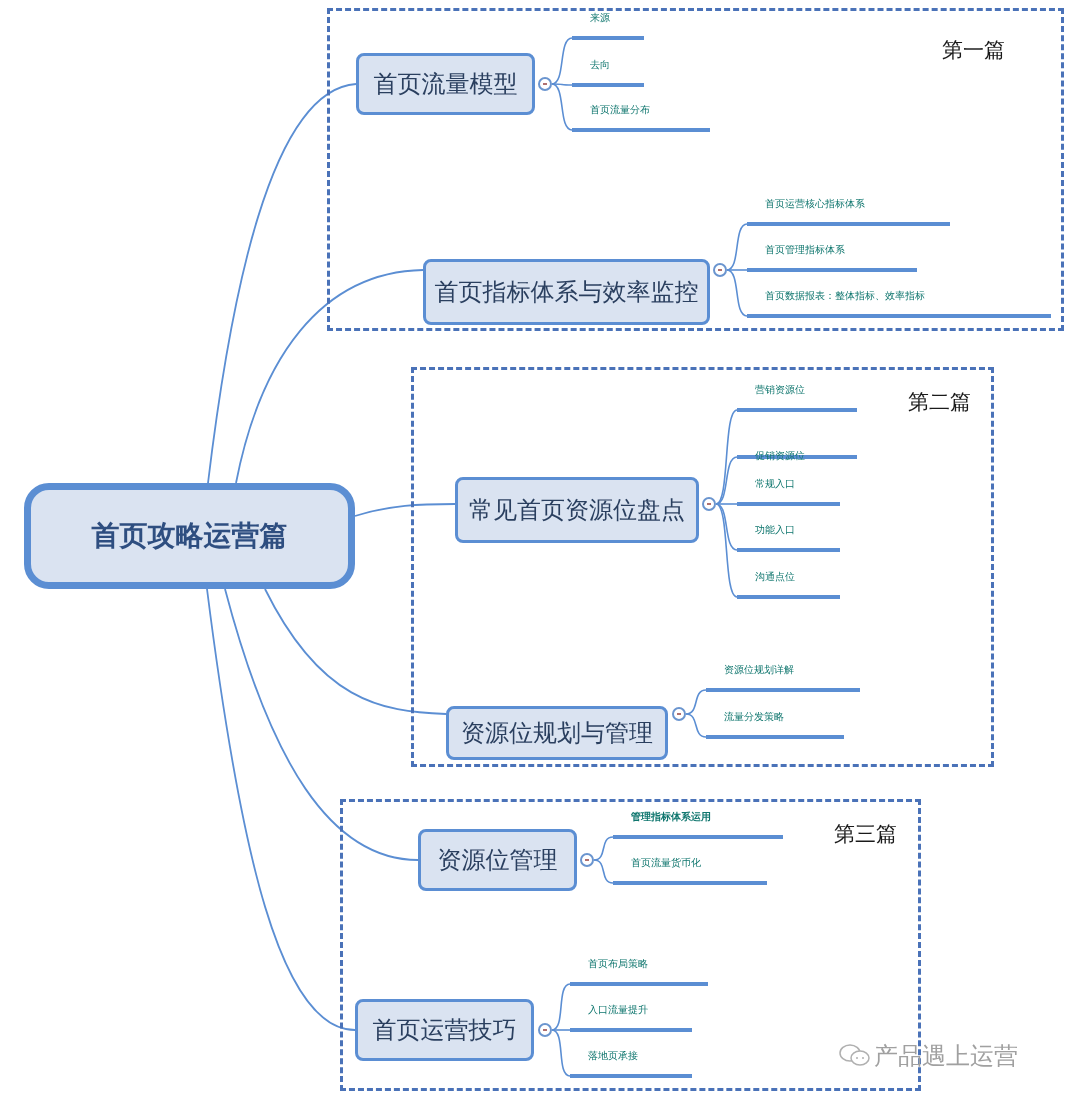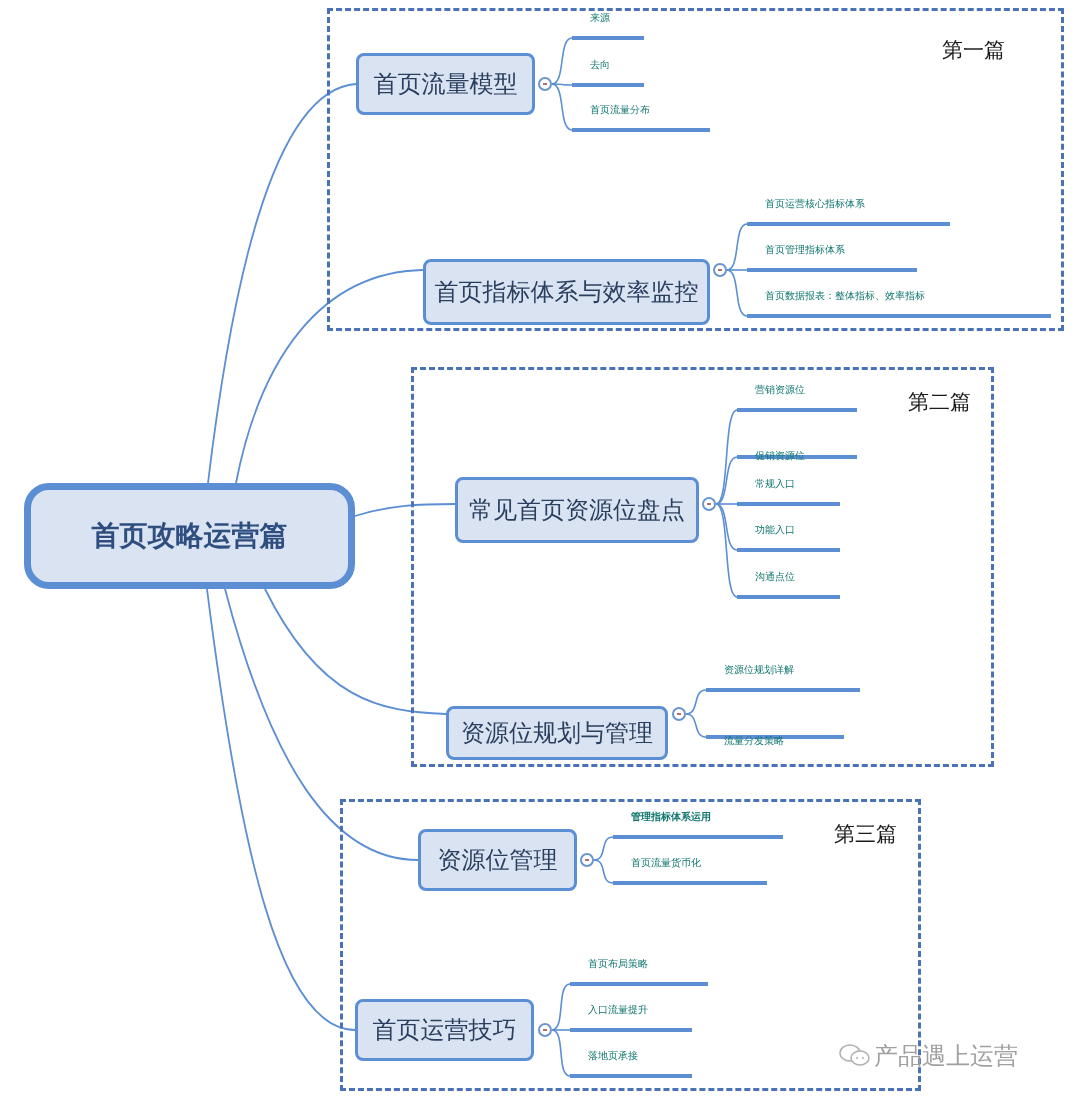--- a/index.html
+++ b/index.html
@@ -93,21 +93,21 @@
     <div class="leaf-text" style="left: 590px; top: 103px;">首页流量分布</div>
     <div class="leaf-text" style="left: 765px; top: 197px;">首页运营核心指标体系</div>
     <div class="leaf-text" style="left: 765px; top: 243px;">首页管理指标体系</div>
     <div class="leaf-text" style="left: 765px; top: 289px;">首页数据报表：整体指标、效率指标</div>
     <div class="leaf-text" style="left: 755px; top: 383px;">营销资源位</div>
     <div class="leaf-text" style="left: 755px; top: 430px; margin-top: 19px;">促销资源位</div>
     <div class="leaf-text" style="left: 755px; top: 477px;">常规入口</div>
     <div class="leaf-text" style="left: 755px; top: 523px;">功能入口</div>
     <div class="leaf-text" style="left: 755px; top: 570px;">沟通点位</div>
     <div class="leaf-text" style="left: 724px; top: 663px;">资源位规划详解</div>
-    <div class="leaf-text" style="left: 724px; top: 710px; margin-top: 24px;">流量分发策略</div>
+    <div class="leaf-text" style="left: 724px; top: 710px;">流量分发策略</div>
     <div class="leaf-text" style="left: 631px; top: 810px; font-weight: bold;">管理指标体系运用</div>
     <div class="leaf-text" style="left: 631px; top: 856px;">首页流量货币化</div>
     <div class="leaf-text" style="left: 588px; top: 957px;">首页布局策略</div>
     <div class="leaf-text" style="left: 588px; top: 1003px;">入口流量提升</div>
     <div class="leaf-text" style="left: 588px; top: 1049px;">落地页承接</div>
   </div>
 
 <div class="watermark">
   <svg class="wm-icon" viewBox="0 0 34 26">
     <ellipse cx="12" cy="10" rx="10" ry="8" fill="none" stroke="#b0b0b0" stroke-width="1.5"></ellipse>

